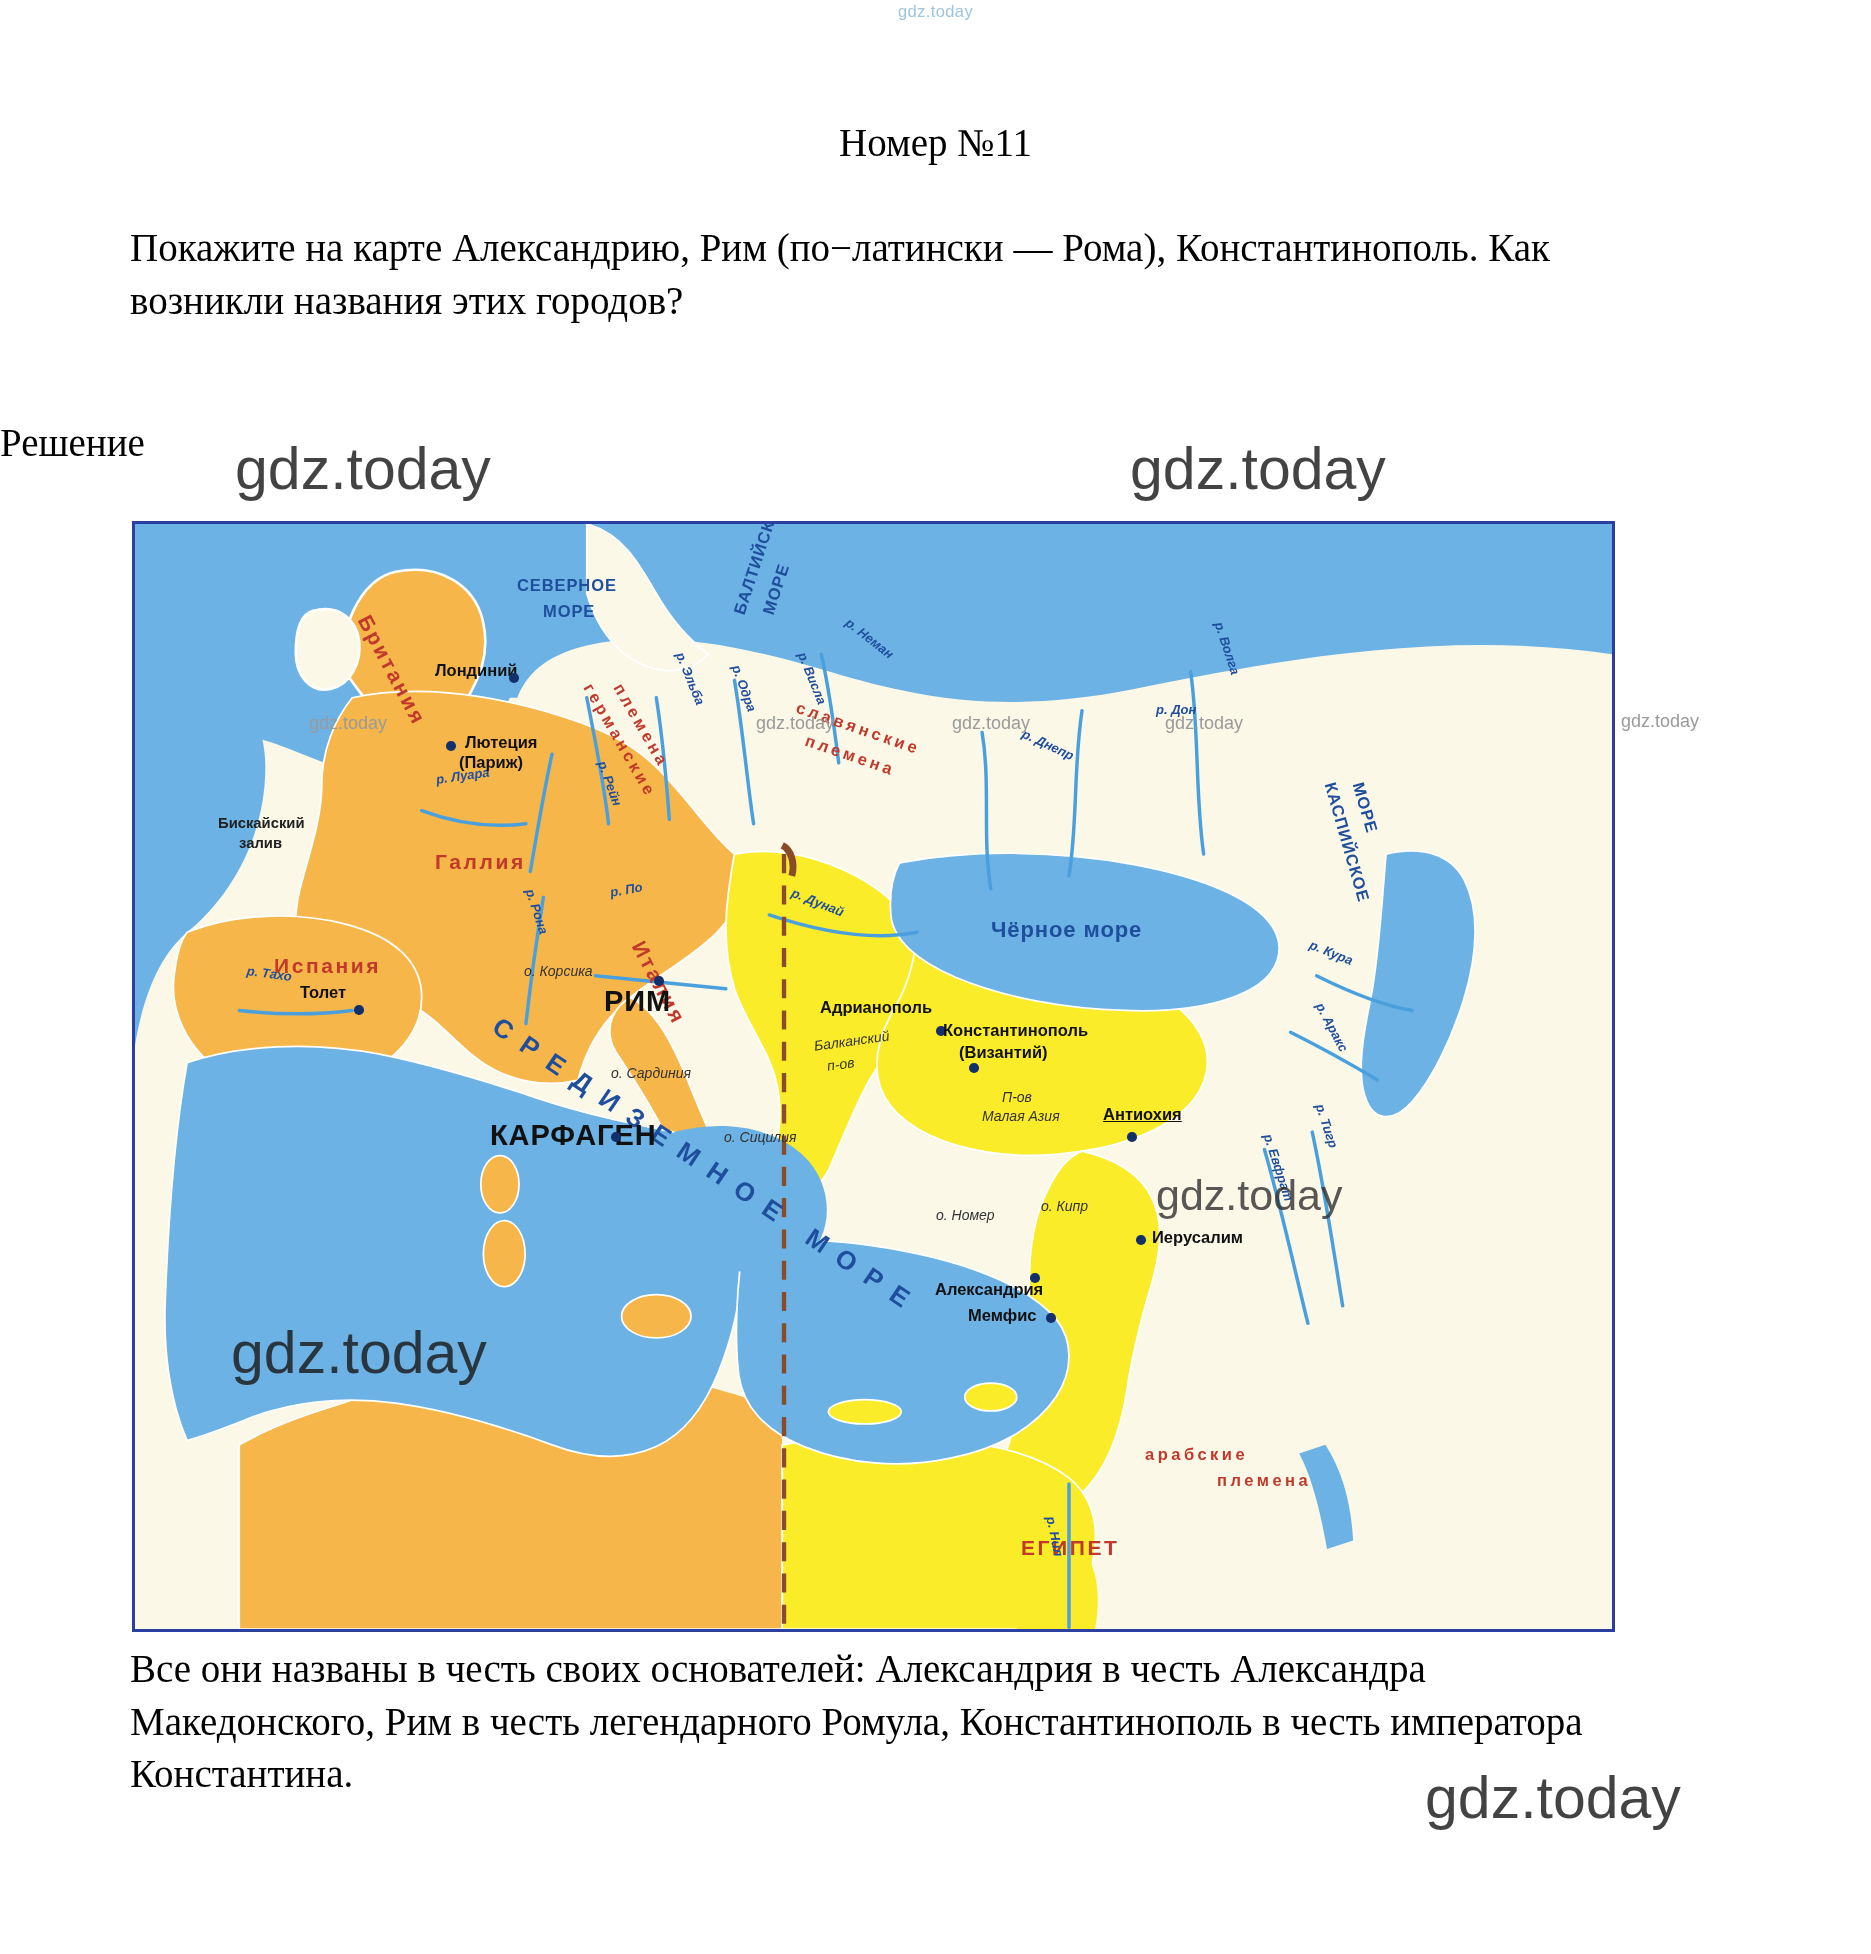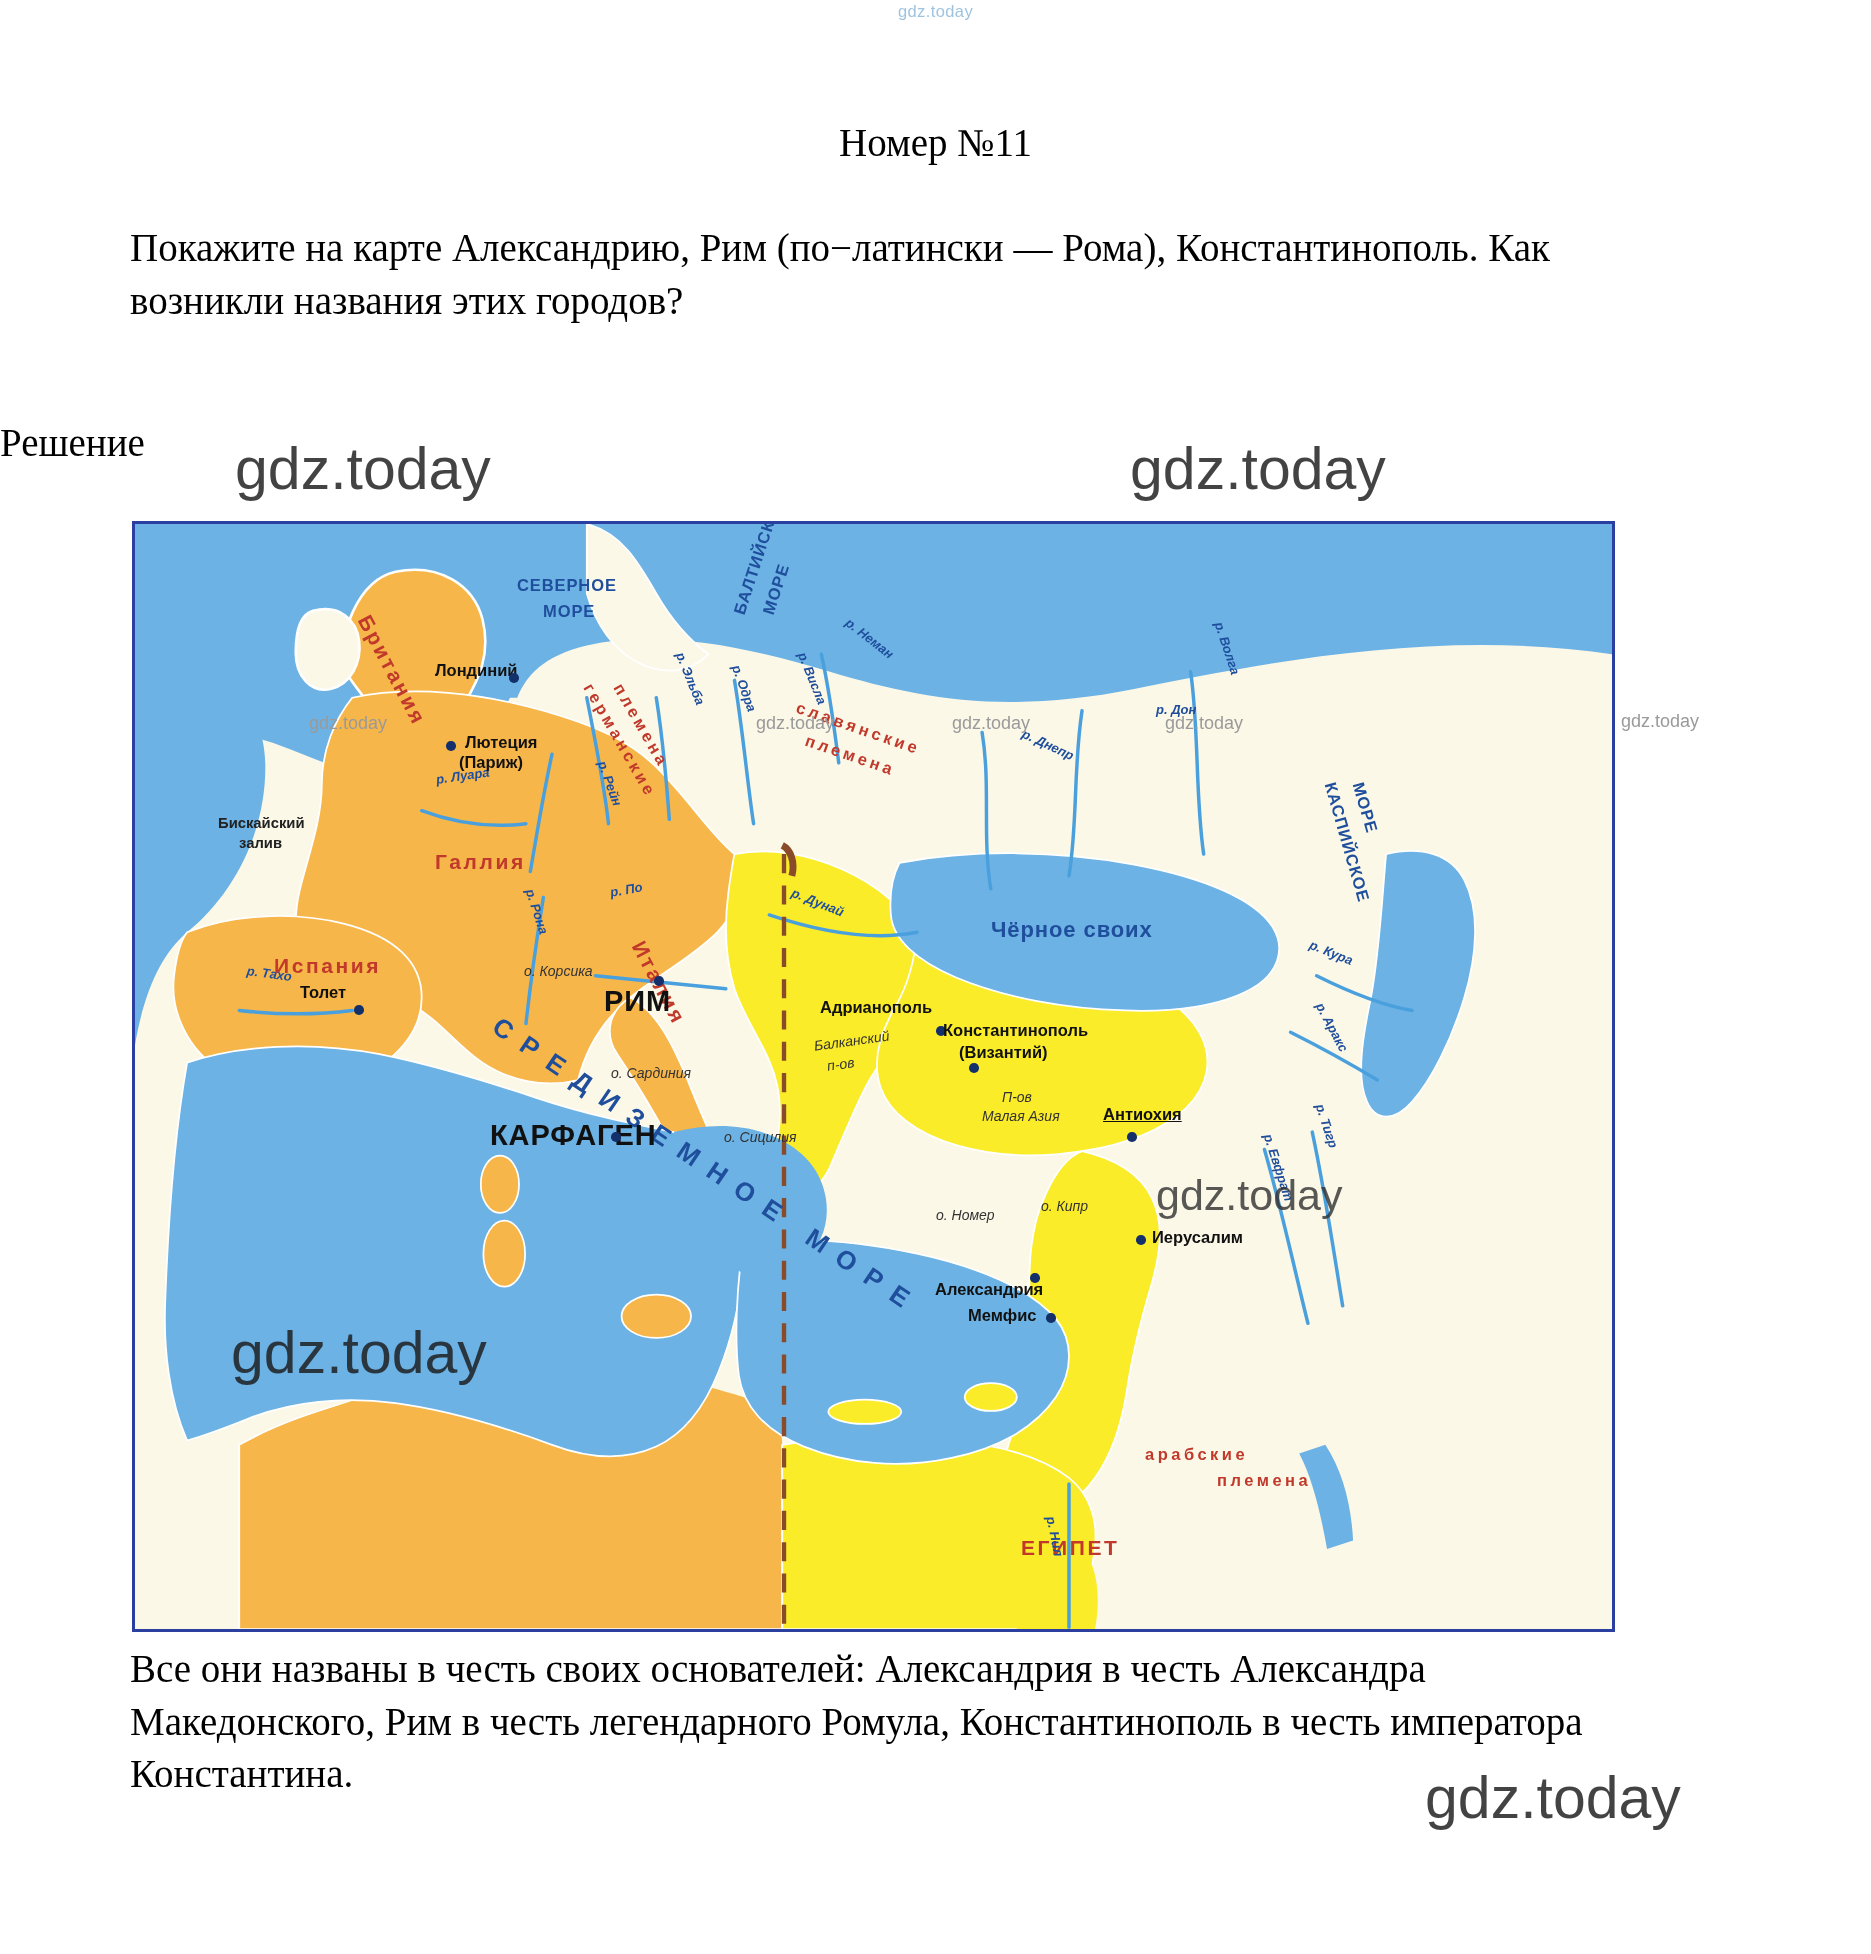--- a/index.html
+++ b/index.html
@@ -322,21 +322,21 @@
 
   <div class="map-label lbl-sea" style="left:382px; top:52px;">СЕВЕРНОЕ</div>
   <div class="map-label lbl-sea" style="left:408px; top:78px;">МОРЕ</div>
 
   <div class="map-label lbl-sea" style="left:595px; top:87px; transform:rotate(-72deg); transform-origin:left top;">БАЛТИЙСКОЕ</div>
   <div class="map-label lbl-sea" style="left:624px; top:87px; transform:rotate(-72deg); transform-origin:left top;">МОРЕ</div>
 
   <div class="map-label lbl-sea" style="left:1204px; top:256px; transform:rotate(74deg); transform-origin:left top;">КАСПИЙСКОЕ</div>
   <div class="map-label lbl-sea" style="left:1232px; top:256px; transform:rotate(74deg); transform-origin:left top;">МОРЕ</div>
 
-  <div class="map-label lbl-sea" style="left:856px; top:393px; font-size:22px;">Чёрное своих</div>
+  <div class="map-label lbl-sea" style="left:856px; top:393px; font-size:22px;">Чёрное море</div>
 
   <div class="map-label lbl-sea" style="left:369px; top:487px; font-size:26px; letter-spacing:14px; transform:rotate(34deg); transform-origin:left top;">СРЕДИЗЕМНОЕ  МОРЕ</div>
 
   <div class="map-label lbl-geo-b" style="left:83px; top:291px;">Бискайский</div>
   <div class="map-label lbl-geo-b" style="left:104px; top:311px;">залив</div>
 
   <div class="map-label lbl-region" style="left:239px; top:87px; transform:rotate(62deg); transform-origin:left top;">Британия</div>
   <div class="map-label lbl-region" style="left:300px; top:326px;">Галлия</div>
   <div class="map-label lbl-region" style="left:139px; top:430px;">Испания</div>
   <div class="map-label lbl-region" style="left:513px; top:413px; transform:rotate(62deg); transform-origin:left top;">Италия</div>

